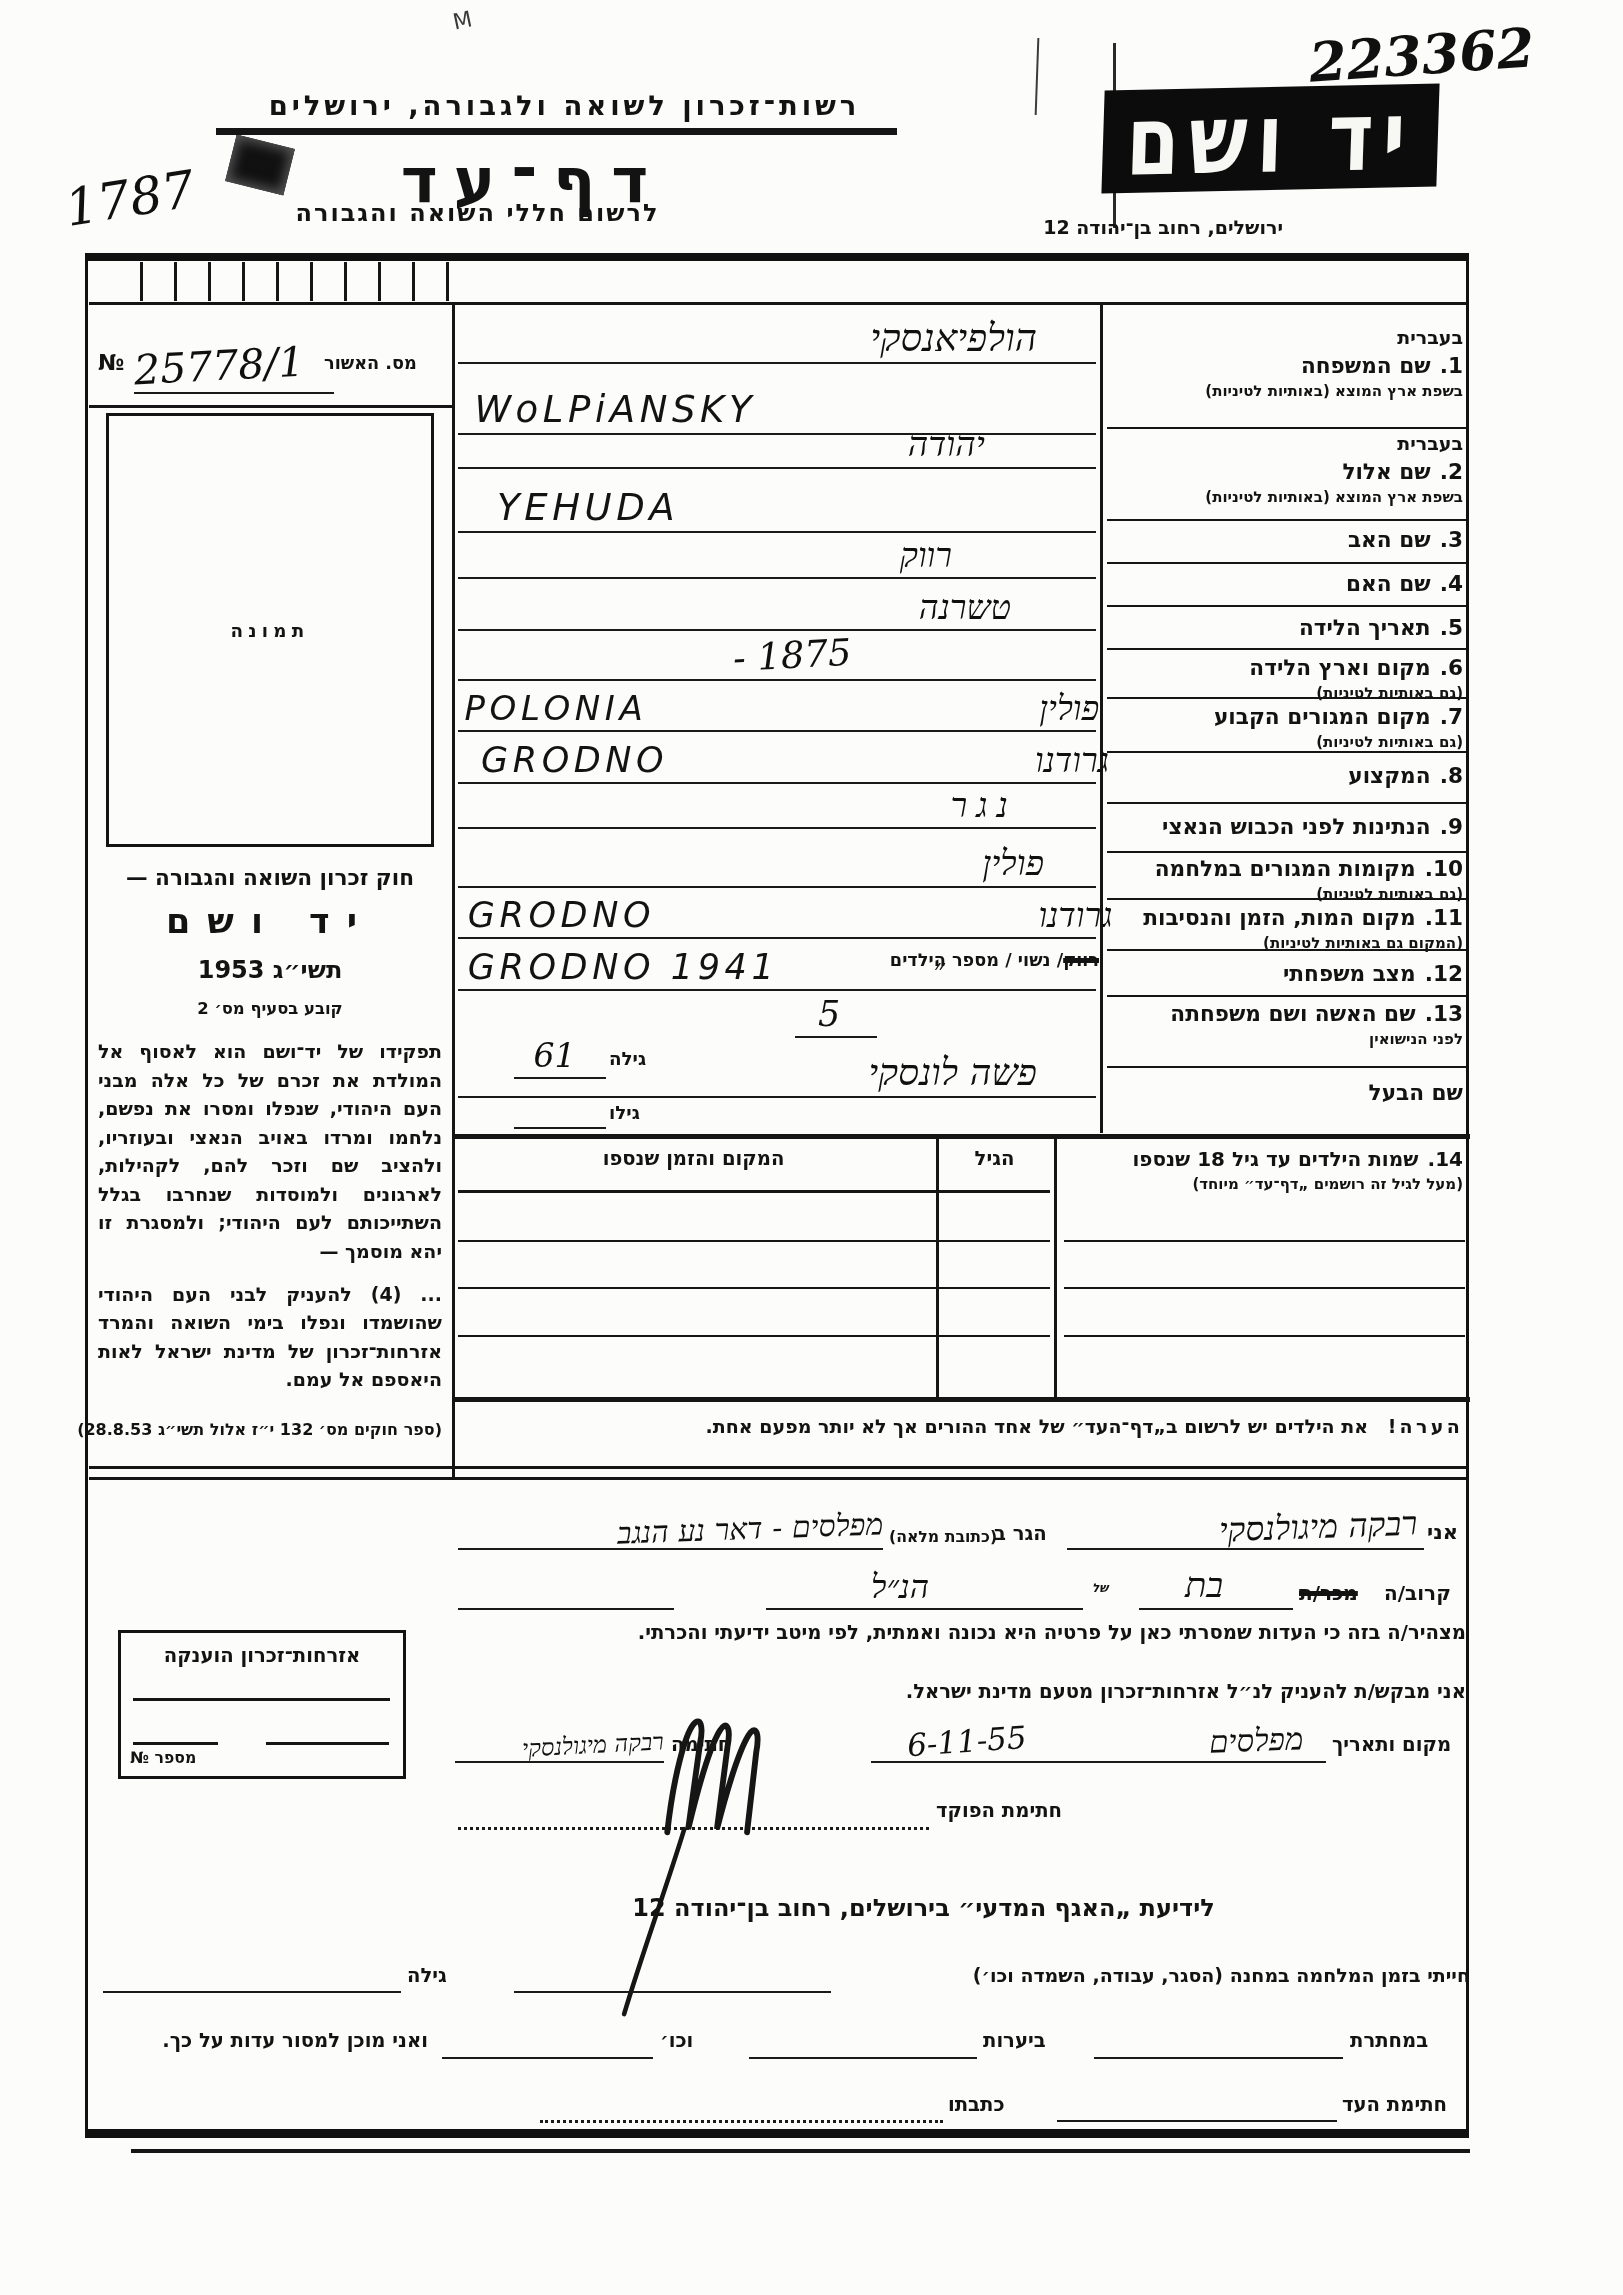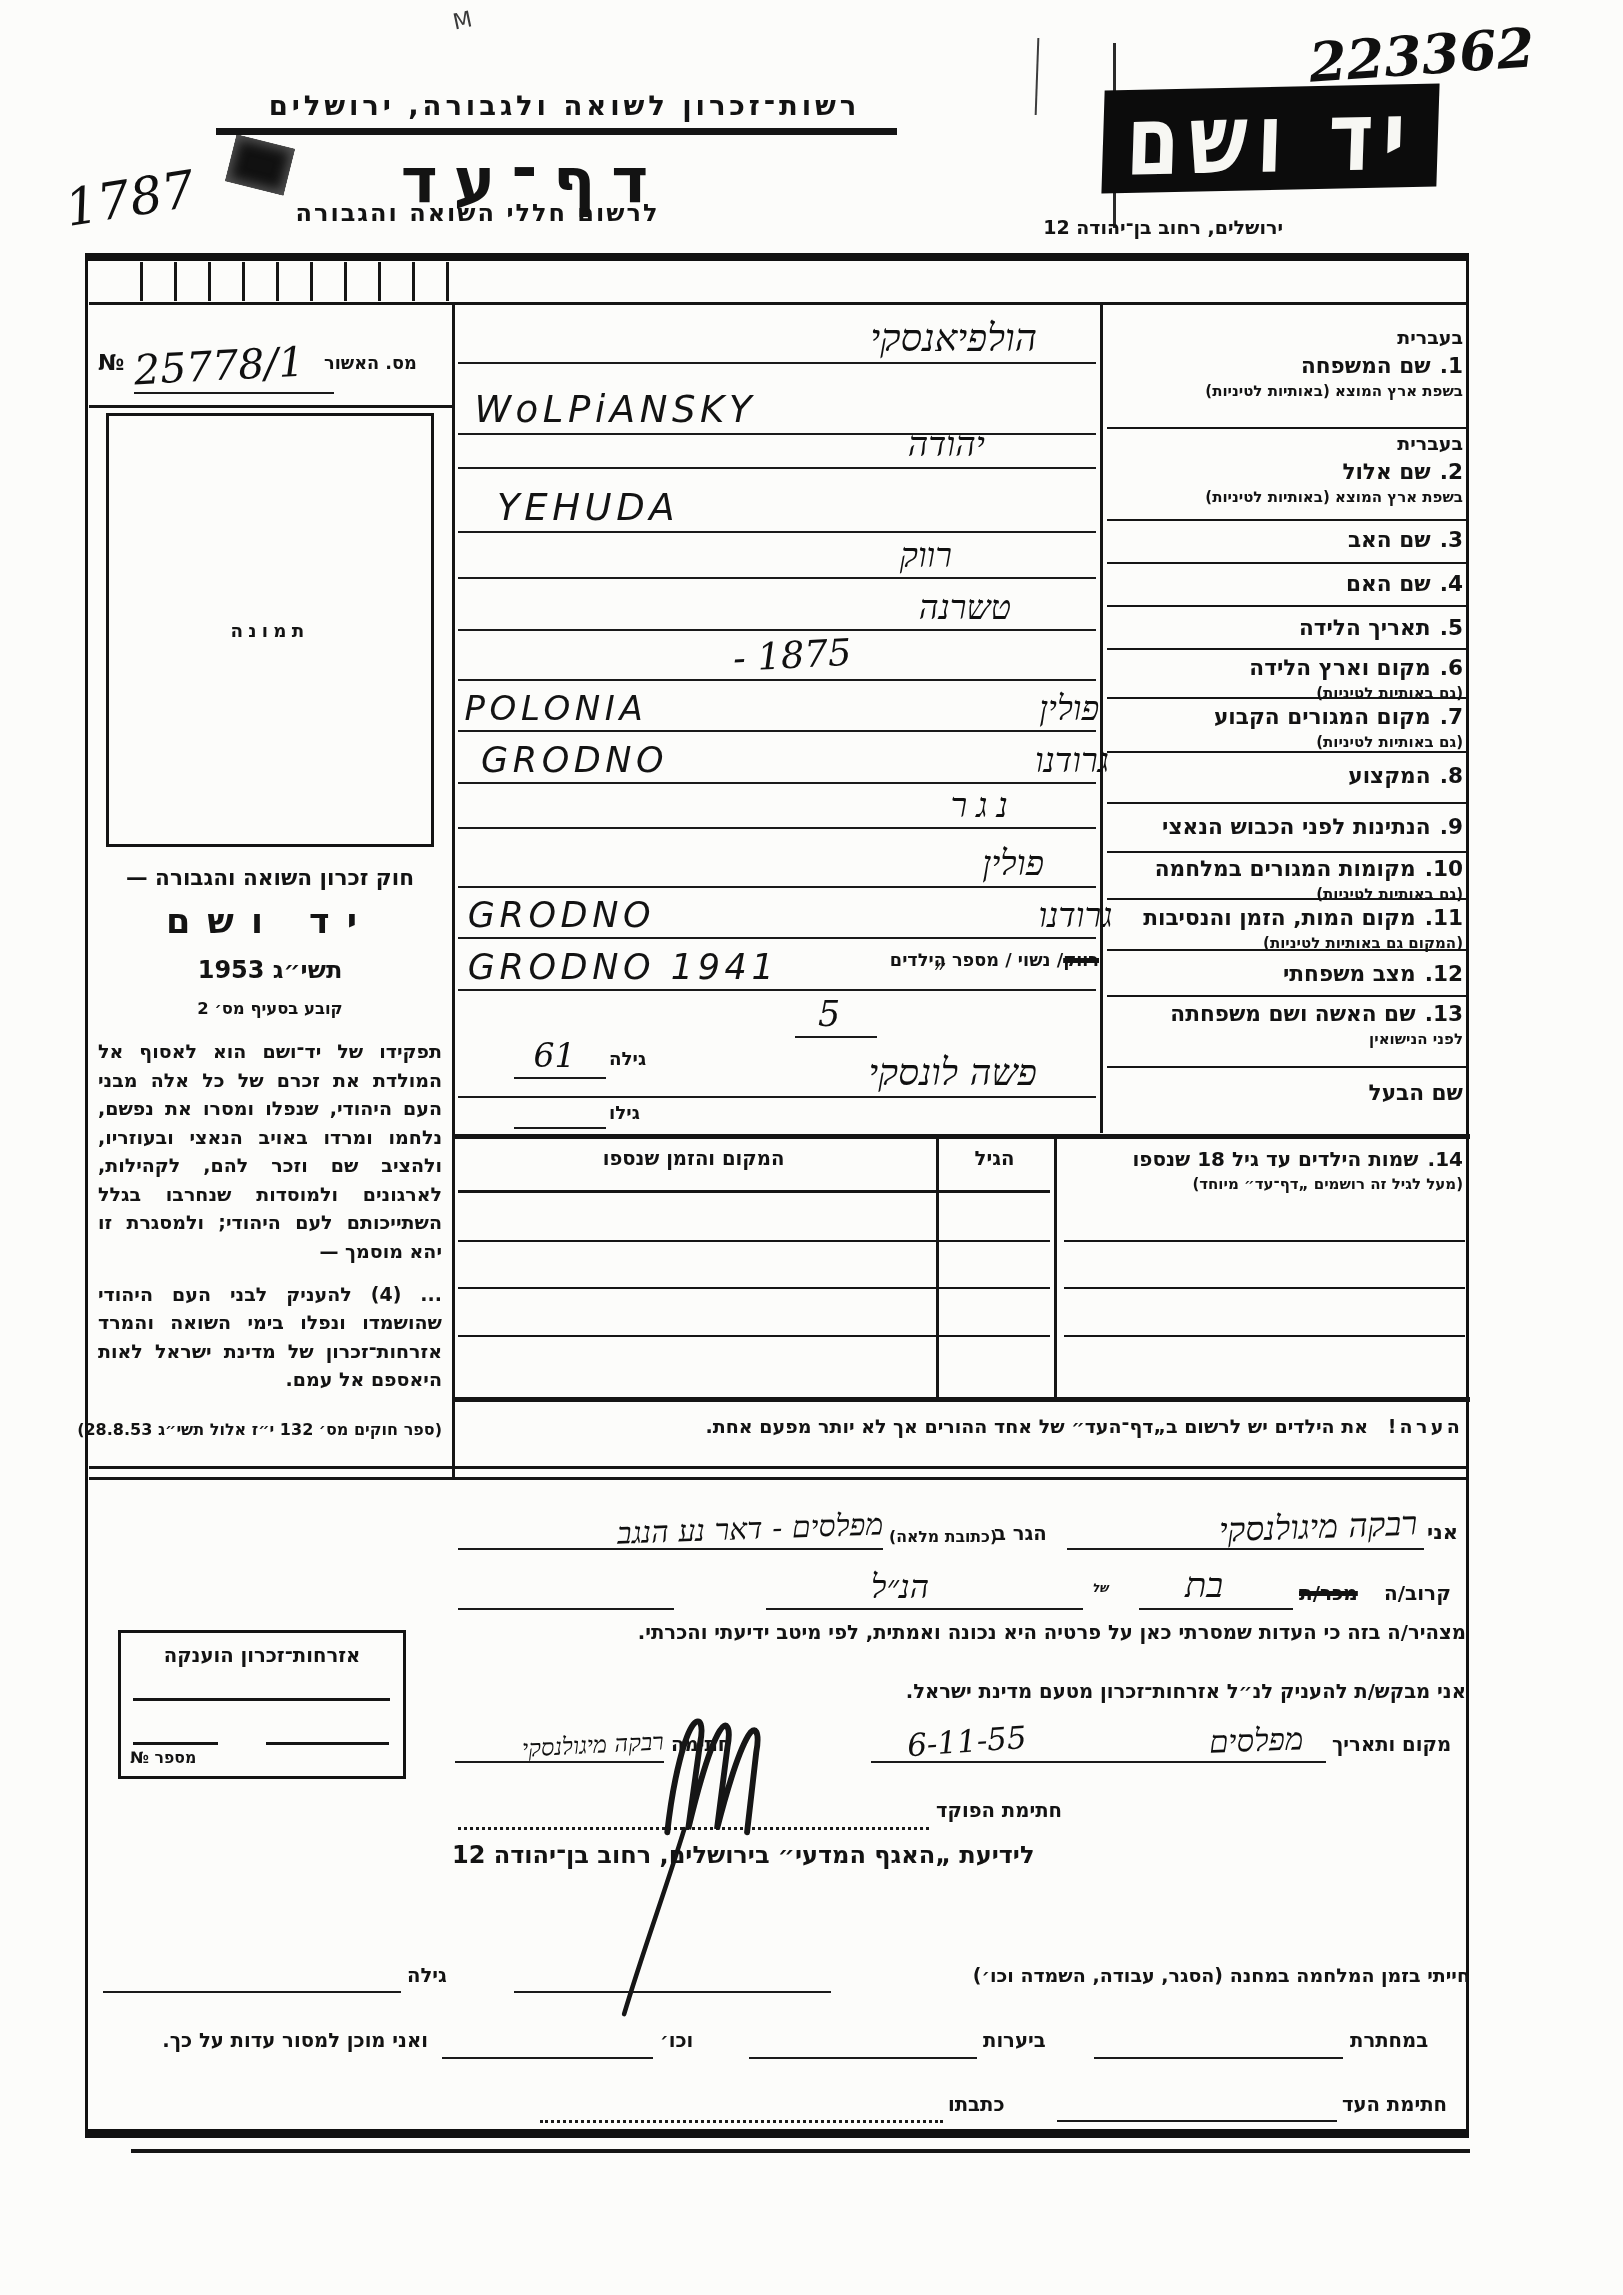--- a/index.html
+++ b/index.html
@@ -297,21 +297,21 @@
 
   <div class="p b nw" style="left:936px;top:1799px;font-size:19.6px;">חתימת הפוקד</div>
   <div class="wline dotted" style="left:458px;top:1827px;width:471px;"></div>
   <svg class="p" style="left:569px;top:1695px;" width="275" height="327" viewBox="0 0 420 500">
     <path d="M150 210 C160 120 178 60 190 45 C200 33 206 45 200 75 L182 205
              C200 130 218 75 230 55 C240 38 248 48 242 80 L226 205
              C244 135 262 82 274 62 C284 45 292 55 286 88 L272 210" fill="none" stroke="#161616" stroke-width="9" stroke-linecap="round"></path>
     <path d="M176 205 C150 290 110 400 84 488" fill="none" stroke="#161616" stroke-width="7" stroke-linecap="round"></path>
   </svg>
 
-  <div class="p rtl b nw" style="left:452px;top:1841px;width:943px;text-align:left;font-size:24px;">לידיעת „האגף המדעי״ בירושלים, רחוב בן־יהודה 12</div>
+  <div class="p rtl b nw" style="left:452px;top:1894px;width:943px;text-align:center;font-size:24px;">לידיעת „האגף המדעי״ בירושלים, רחוב בן־יהודה 12</div>
 
   <div class="p rtl b nw" style="left:838px;top:1964px;width:632px;text-align:right;font-size:19px;">חייתי בזמן המלחמה במחנה (הסגר, עבודה, השמדה וכו׳)</div>
   <div class="wline" style="left:514px;top:1991px;width:317px;"></div>
   <div class="p rtl b nw" style="left:407px;top:1964px;font-size:19.6px;">גילה</div>
   <div class="wline" style="left:103px;top:1991px;width:298px;"></div>
 
   <div class="p rtl b nw" style="left:1350px;top:2029px;font-size:19.6px;">במחתרת</div>
   <div class="wline" style="left:1094px;top:2057px;width:249px;"></div>
   <div class="p rtl b nw" style="left:983px;top:2029px;font-size:19.6px;">ביערות</div>
   <div class="wline" style="left:749px;top:2057px;width:228px;"></div>

